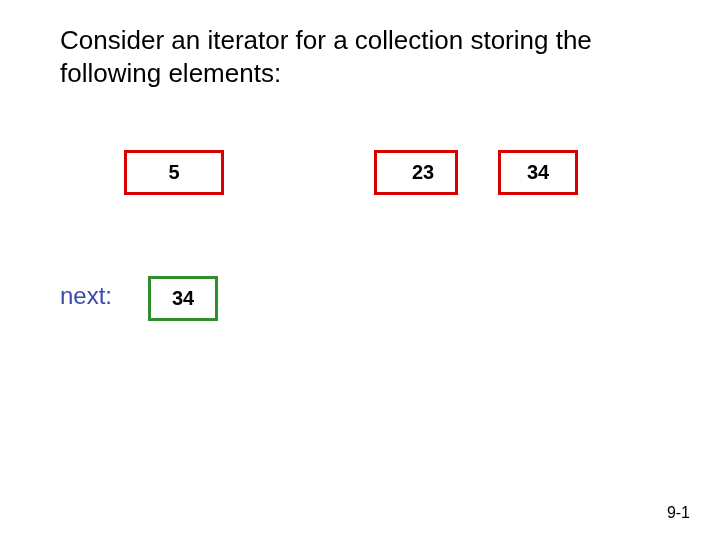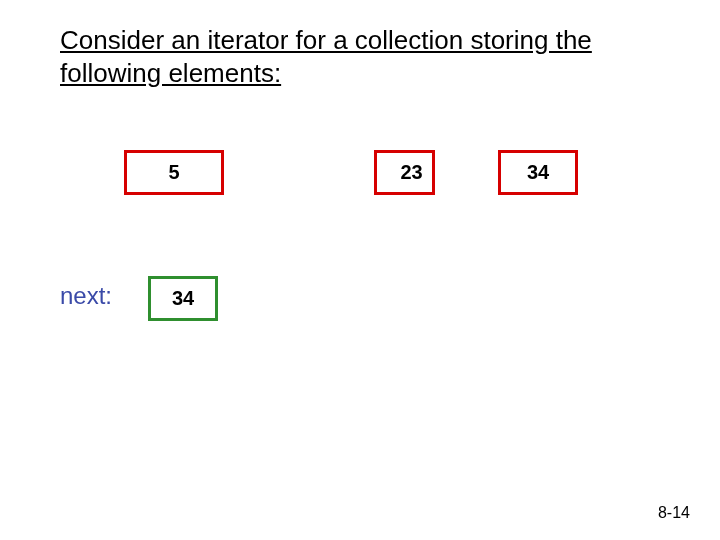--- a/index.html
+++ b/index.html
@@ -13,21 +13,20 @@
     overflow: hidden;
   }
   .heading {
     position: absolute;
     left: 60px;
     top: 24px;
     width: 600px;
     font-size: 26px;
     line-height: 1.25;
     color: #000;
-    text-decoration: underline;
   }
   .box {
     position: absolute;
     display: flex;
     align-items: center;
     justify-content: center;
     font-size: 20px;
     font-weight: bold;
     box-sizing: border-box;
     background: #fff;
@@ -47,21 +46,21 @@
     color: #000;
   }
 </style>
 </head>
 <body>
 
 <div class="heading">Consider an iterator for a collection storing the following elements:</div>
 
 <div class="box red" style="left:124px; top:150px; width:100px; height:45px;">5</div>
 
-<div class="box red" style="left:374px; top:150px; width:61px; height:45px;padding-left:14px;">23</div>
+<div class="box red" style="left:374px; top:150px; width:84px; height:45px;padding-left:14px;">23</div>
 
 <div class="box red" style="left:498px; top:150px; width:80px; height:45px;">34</div>
 
 <div class="next-label" style="left:60px; top:282px;">next:</div>
 
 <div class="box green" style="left:148px; top:276px; width:70px; height:45px;">34</div>
 
-<div class="page-num">8-14</div>
+<div class="page-num">9-1</div>
 
 </body></html>

